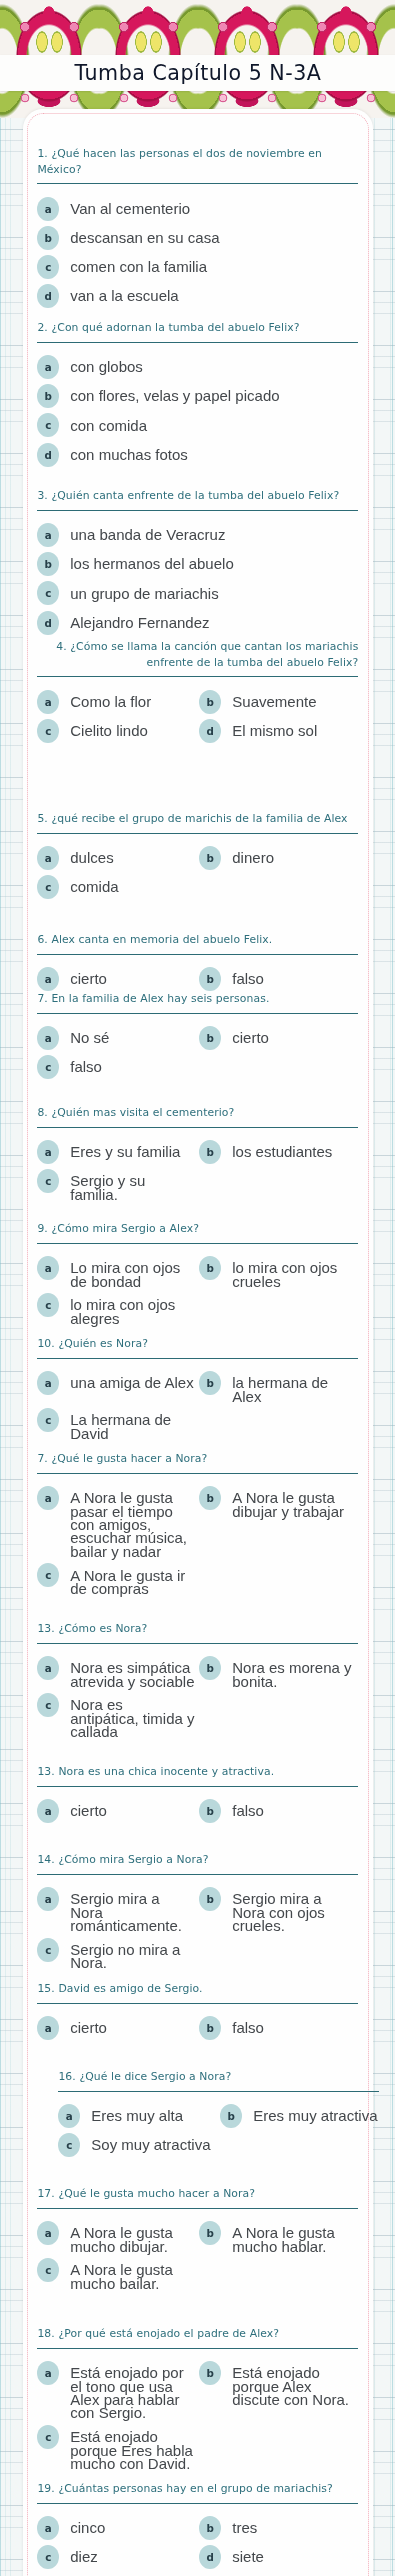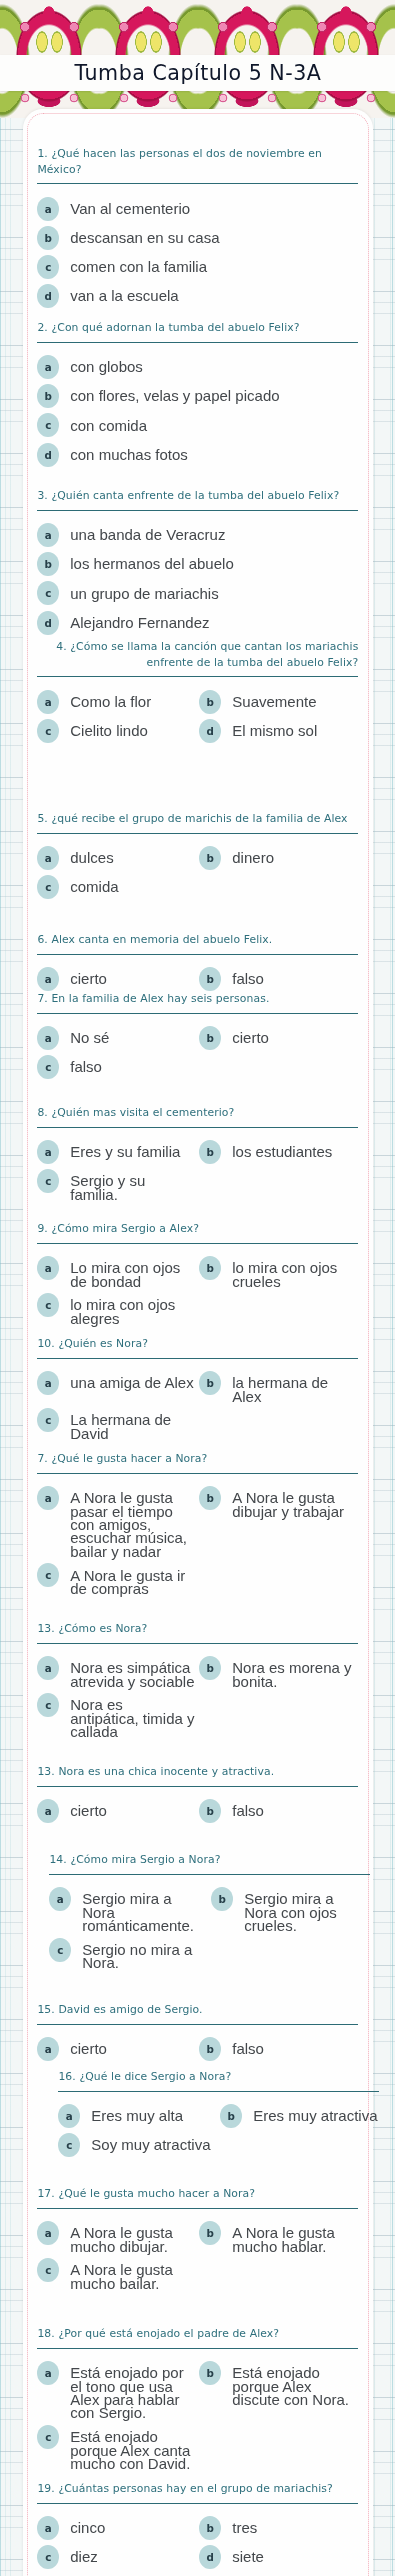--- a/index.html
+++ b/index.html
@@ -303,39 +303,39 @@
             <div class="option">
               <span class="badge">a</span>
               <span class="opt-text">cierto</span>
             </div>
             <div class="option">
               <span class="badge">b</span>
               <span class="opt-text">falso</span>
             </div>
           </div>
         </section>
-        <section class="block" style="top: 1743px; margin-left: 12px;">
+        <section class="block" style="top: 1743px;">
           <div class="q-title">14. ¿Cómo mira Sergio a Nora?</div>
           <div class="q-underline"></div>
           <div class="options cols-2">
             <div class="option">
               <span class="badge">a</span>
               <span class="opt-text">Sergio mira a Nora románticamente.</span>
             </div>
             <div class="option">
               <span class="badge">b</span>
               <span class="opt-text">Sergio mira a Nora con ojos crueles.</span>
             </div>
             <div class="option">
               <span class="badge">c</span>
               <span class="opt-text">Sergio no mira a Nora.</span>
             </div>
           </div>
         </section>
-        <section class="block" style="top: 1872px; margin-top: 21px;">
+        <section class="block" style="top: 1872px;">
           <div class="q-title">15. David es amigo de Sergio.</div>
           <div class="q-underline"></div>
           <div class="options cols-2">
             <div class="option">
               <span class="badge">a</span>
               <span class="opt-text">cierto</span>
             </div>
             <div class="option">
               <span class="badge">b</span>
               <span class="opt-text">falso</span>
@@ -385,21 +385,21 @@
             <div class="option">
               <span class="badge">a</span>
               <span class="opt-text">Está enojado por el tono que usa Alex para hablar con Sergio.</span>
             </div>
             <div class="option">
               <span class="badge">b</span>
               <span class="opt-text">Está enojado porque Alex discute con Nora.</span>
             </div>
             <div class="option">
               <span class="badge">c</span>
-              <span class="opt-text">Está enojado porque Alex canta mucho con David.</span>
+              <span class="opt-text">Está enojado porque Eres habla mucho con David.</span>
             </div>
           </div>
         </section>
         <section class="block" style="top: 2372px;">
           <div class="q-title">19. ¿Cuántas personas hay en el grupo de mariachis?</div>
           <div class="q-underline"></div>
           <div class="options cols-2">
             <div class="option">
               <span class="badge">a</span>
               <span class="opt-text">cinco</span>

